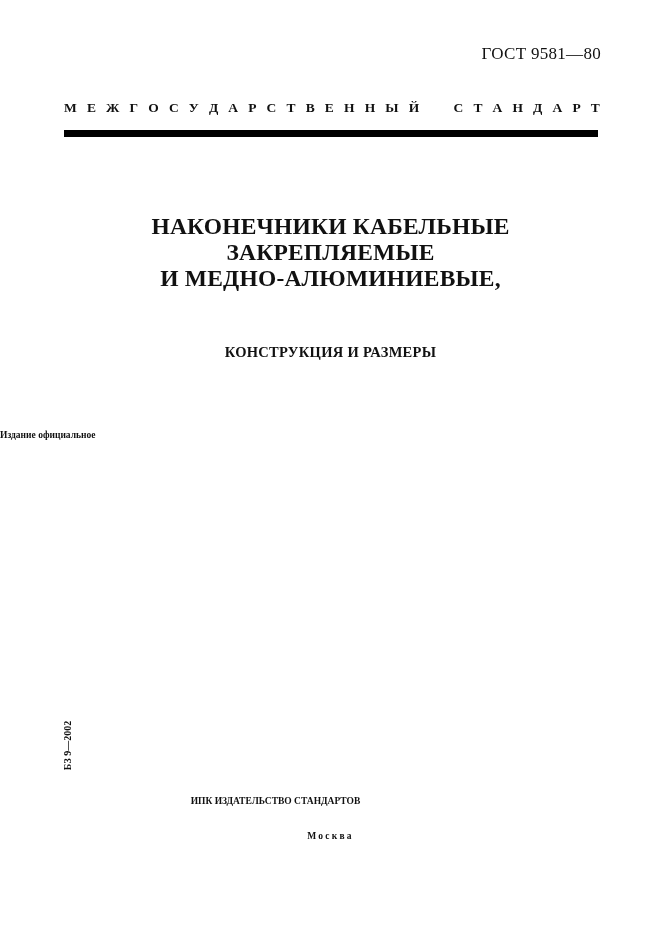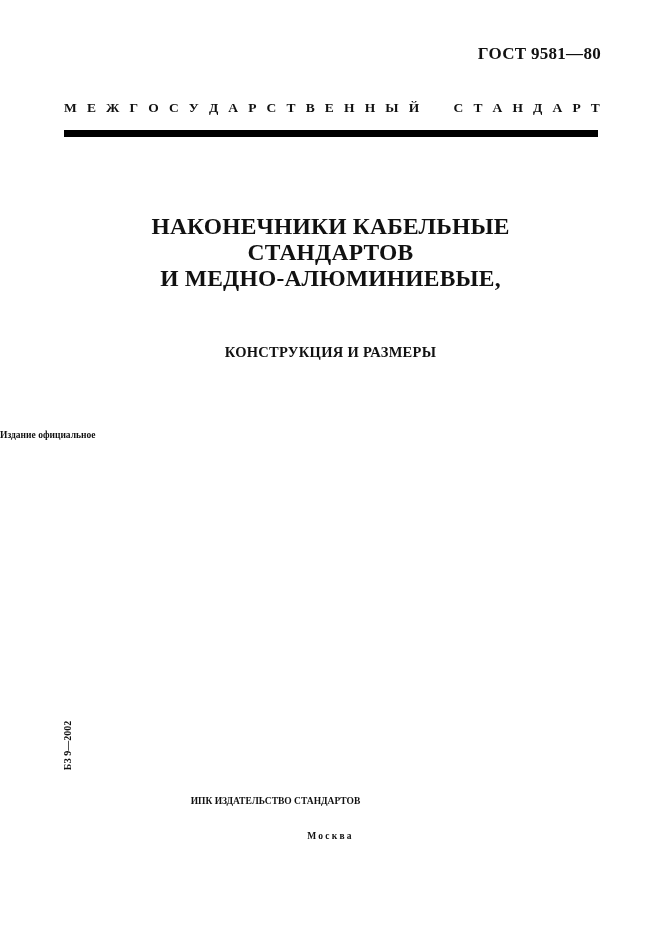--- a/index.html
+++ b/index.html
@@ -14,21 +14,21 @@
       overflow: hidden;
       font-family: "Liberation Serif", "DejaVu Serif", serif;
       color: #111111;
     }
     .abs { position: absolute; }
 
     .gost-number {
       top: 44px;
       right: 60px;
       font-size: 17px;
-      font-weight: bold;
+      font-weight: normal;
       letter-spacing: 0.3px;
       white-space: nowrap;
       text-align: right;
     }
 
     .interstate {
       top: 100px;
       left: 64px;
       width: 536px;
       font-size: 13.5px;
@@ -147,21 +147,21 @@
   <span>Д</span>
   <span>А</span>
   <span>Р</span>
   <span>Т</span>
 </div>
 
 <div class="abs rule"></div>
 
 <div class="abs title-block">
   <div>НАКОНЕЧНИКИ КАБЕЛЬНЫЕ</div>
-  <div>СТАНДАРТОВ</div>
+  <div>ЗАКРЕПЛЯЕМЫЕ</div>
   <div>И МЕДНО-АЛЮМИНИЕВЫЕ,</div>
 </div>
 
 <div class="abs subtitle">КОНСТРУКЦИЯ И РАЗМЕРЫ</div>
 
 <div class="abs edition">Издание официальное</div>
 
 <div class="abs side-code">БЗ 9—2002</div>
 
 <div class="abs publisher">ИПК ИЗДАТЕЛЬСТВО СТАНДАРТОВ</div>

